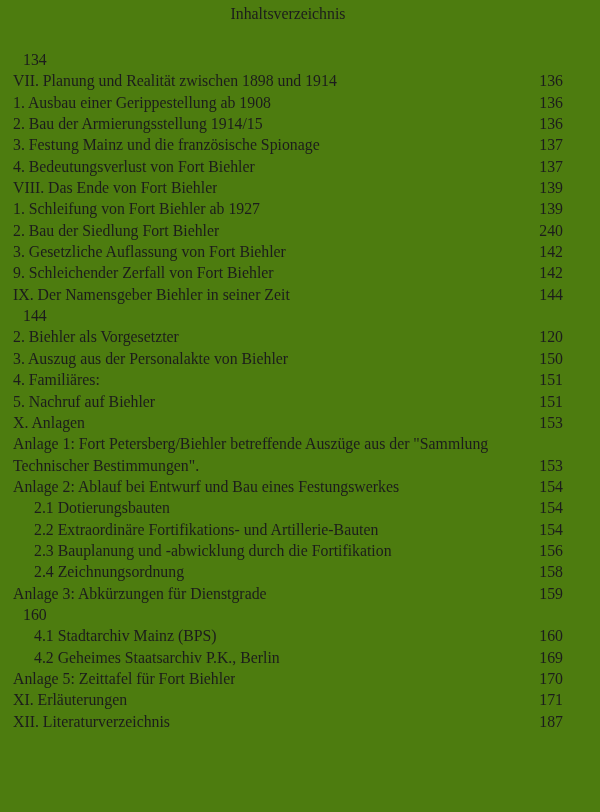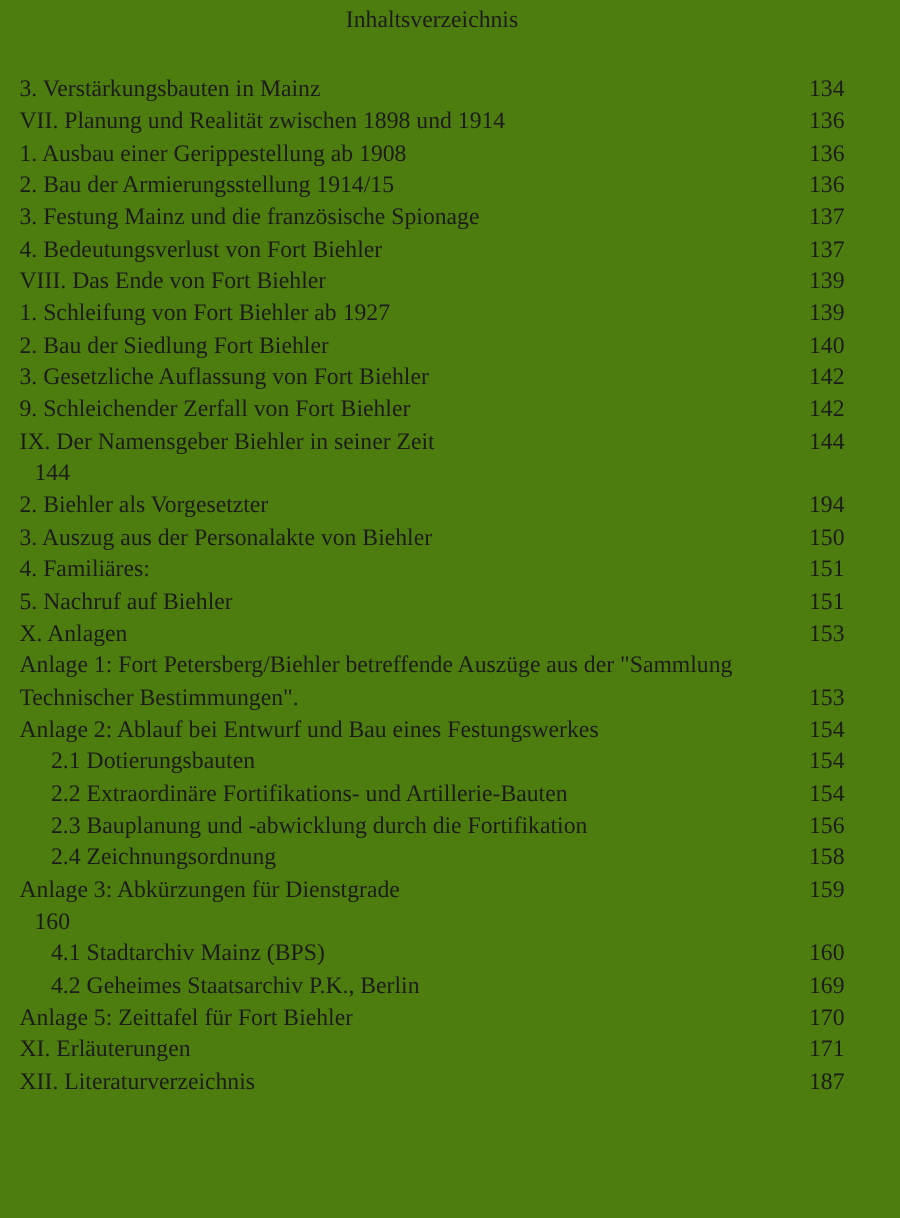--- a/index.html
+++ b/index.html
@@ -47,21 +47,20 @@
   }
 </style>
 </head>
 <body>
 
 <div class="page">
   <div class="header">Inhaltsverzeichnis</div>
 
   <div class="toc">
     <div class="row">
-        <span class="t">3. Verstärkungsbauten in Mainz</span>
         <span class="p">134</span>
       </div>
     <div class="row">
         <span class="t">VII. Planung und Realität zwischen 1898 und 1914</span>
         <span class="p">136</span>
       </div>
     <div class="row">
         <span class="t">1. Ausbau einer Gerippestellung ab 1908</span>
         <span class="p">136</span>
       </div>
@@ -80,40 +79,40 @@
     <div class="row">
         <span class="t">VIII. Das Ende von Fort Biehler</span>
         <span class="p">139</span>
       </div>
     <div class="row">
         <span class="t">1. Schleifung von Fort Biehler ab 1927</span>
         <span class="p">139</span>
       </div>
     <div class="row">
         <span class="t">2. Bau der Siedlung Fort Biehler</span>
-        <span class="p">140</span>
+        <span class="p">240</span>
       </div>
     <div class="row">
         <span class="t">3. Gesetzliche Auflassung von Fort Biehler</span>
         <span class="p">142</span>
       </div>
     <div class="row">
         <span class="t">9. Schleichender Zerfall von Fort Biehler</span>
         <span class="p">142</span>
       </div>
     <div class="row">
         <span class="t">IX. Der Namensgeber Biehler in seiner Zeit</span>
         <span class="p">144</span>
       </div>
     <div class="row">
         <span class="p">144</span>
       </div>
     <div class="row">
         <span class="t">2. Biehler als Vorgesetzter</span>
-        <span class="p">194</span>
+        <span class="p">120</span>
       </div>
     <div class="row">
         <span class="t">3. Auszug aus der Personalakte von Biehler</span>
         <span class="p">150</span>
       </div>
     <div class="row">
         <span class="t">4. Familiäres:</span>
         <span class="p">151</span>
       </div>
     <div class="row">

